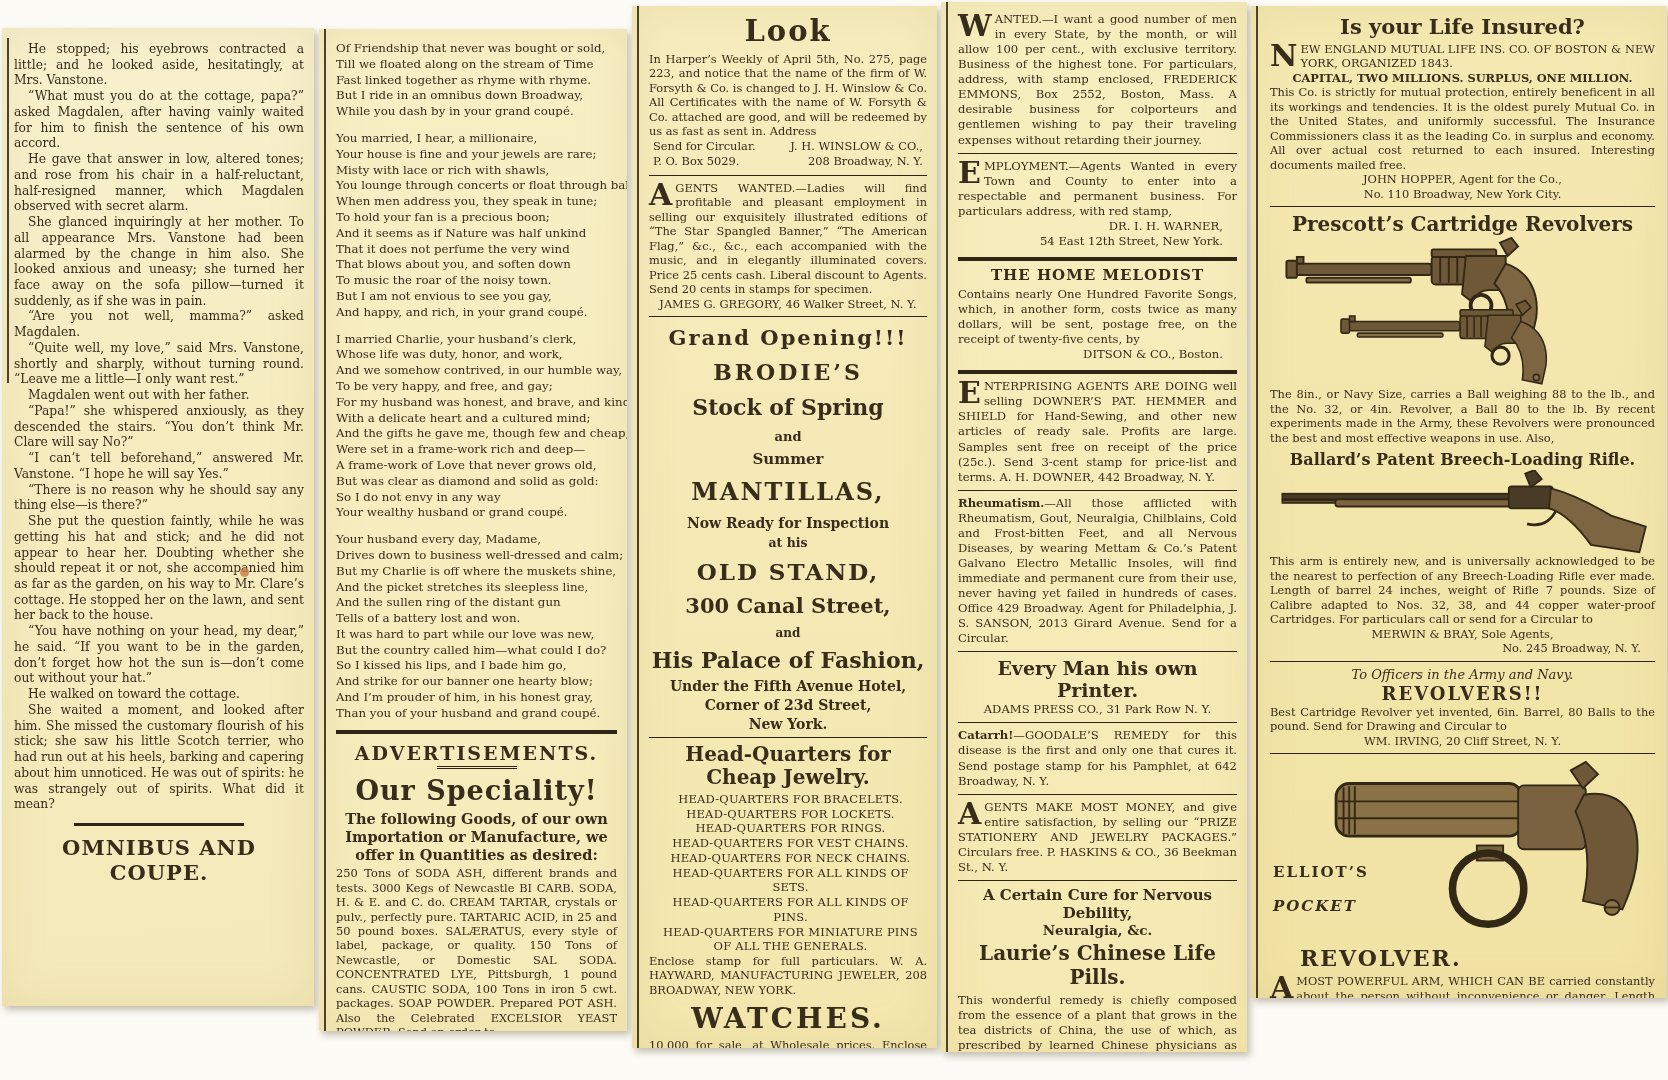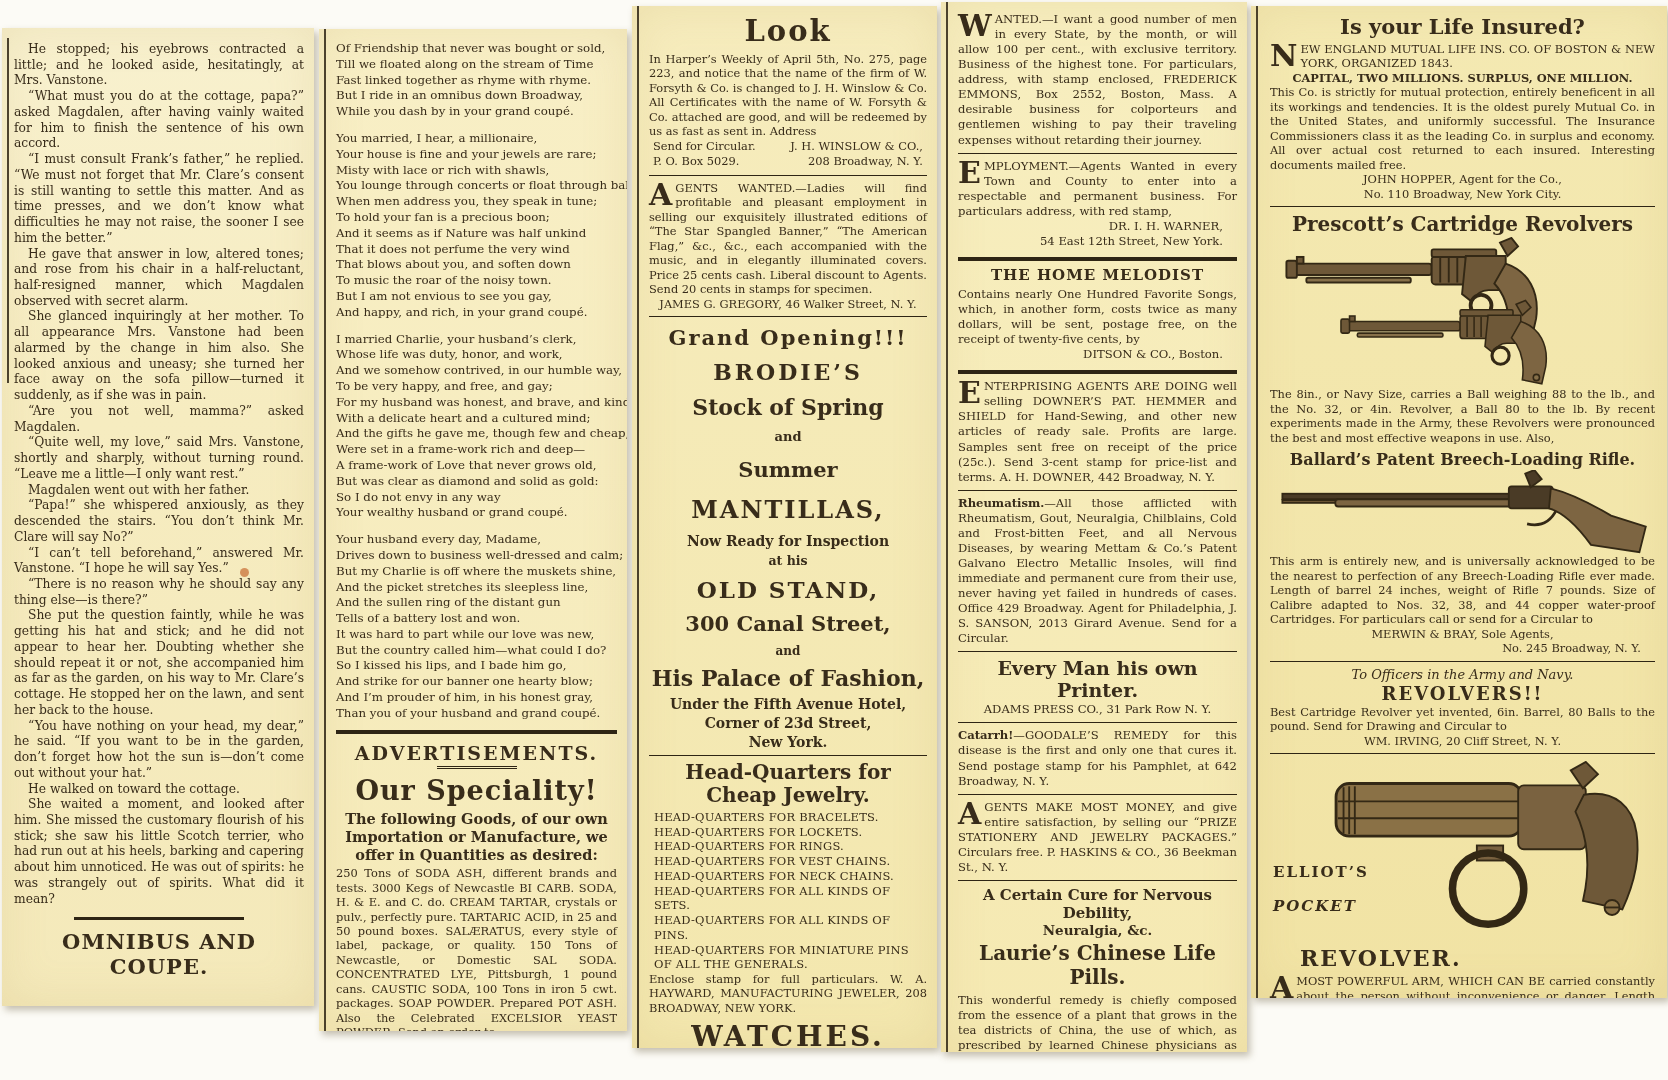--- a/index.html
+++ b/index.html
@@ -40,34 +40,34 @@
   .spec-title { text-align:center; font-size:27px; letter-spacing:1px; margin:5px 0 4px; font-weight:bold; }
   .spec-intro { font-size:14.5px; font-weight:bold; text-align:center; line-height:1.25; margin-bottom:2px; }
   .look-title { text-align:center; font-size:29px; letter-spacing:2px; margin:0 0 4px; font-weight:bold; }
   .addr-row { display:flex; justify-content:space-between; font-size:11.4px; line-height:1.35; padding:0 4px; }
 
   .b-line { text-align:center; font-weight:bold; }
   .b1 { font-size:21px; letter-spacing:2px; margin:8px 0 2px; }
   .b2 { font-size:22px; letter-spacing:3px; margin:9px 0; }
   .b3 { font-size:22px; margin:9px 0; }
   .b4 { font-size:13px;  margin:3px 0; }
-  .b5 { font-size:21px; margin:13px 0; }
+  .b5 { font-size:15px; margin:6px 0; }
   .b6 { font-size:24px; letter-spacing:2px; margin:9px 0; }
   .b7 { font-size:14px; margin:8px 0 2px; }
   .b8 { font-size:12.5px; margin:4px 0; }
   .b9 { font-size:23px; letter-spacing:2px; margin:8px 0; }
   .b10{ font-size:21px; margin:8px 0; }
   .b11{ font-size:12px; margin:2px 0; }
   .b12{ font-size:22px; margin:7px 0 5px; }
   .b13{ font-size:14px; margin:5px 0 2px; }
   .b14{ font-size:14px; margin:3px 0 2px; }
   .b15{ font-size:14px; margin:3px 0 5px; }
 
   .jewel-title { text-align:center; font-weight:bold; font-size:20px; line-height:1.15; margin:3px 14px 3px; }
-  .hqlist { padding-left:5px; }
+  .hqlist { padding-left:5px;text-align:center; }
   .hq { font-size:11.5px; line-height:1.28; letter-spacing:.2px; }
   .watches-title { text-align:center; font-size:28px; letter-spacing:3px; margin:5px 0 3px; font-weight:bold; }
 
   .h-small { text-align:center; font-weight:bold; font-size:15px; letter-spacing:1px; margin:3px 0; }
   .printer-title { text-align:center; font-weight:bold; font-size:19px; margin:3px 0 1px; }
   .cure1 { text-align:center; font-weight:bold; font-size:15px; margin-top:5px; line-height:1.2; }
   .cure2 { text-align:center; font-weight:bold; font-size:13.5px; margin-bottom:3px; }
   .lauries-title { text-align:center; font-weight:bold; font-size:20px; margin:3px 0 4px; }
 
   .ins-title { text-align:center; font-weight:bold; font-size:21px; margin:0 0 3px; }
@@ -87,21 +87,20 @@
 </style>
 </head>
 <body>
 
 <section class="strip" id="col1">
   <div class="colrule"></div>
   <span class="ink-blot"></span>
   <div>
       <p class="p">He stopped; his eyebrows contracted a little; and he looked aside, hesitatingly, at Mrs. Vanstone.</p>
       <p class="p">“What must you do at the cottage, papa?” asked Magdalen, after having vainly waited for him to finish the sentence of his own accord.</p>
-      <p class="p">“I must consult Frank’s father,” he replied. “We must not forget that Mr. Clare’s consent is still wanting to settle this matter. And as time presses, and we don’t know what difficulties he may not raise, the sooner I see him the better.”</p>
       <p class="p">He gave that answer in low, altered tones; and rose from his chair in a half-reluctant, half-resigned manner, which Magdalen observed with secret alarm.</p>
       <p class="p">She glanced inquiringly at her mother. To all appearance Mrs. Vanstone had been alarmed by the change in him also. She looked anxious and uneasy; she turned her face away on the sofa pillow—turned it suddenly, as if she was in pain.</p>
       <p class="p">“Are you not well, mamma?” asked Magdalen.</p>
       <p class="p">“Quite well, my love,” said Mrs. Vanstone, shortly and sharply, without turning round. “Leave me a little—I only want rest.”</p>
       <p class="p">Magdalen went out with her father.</p>
       <p class="p">“Papa!” she whispered anxiously, as they descended the stairs. “You don’t think Mr. Clare will say No?”</p>
       <p class="p">“I can’t tell beforehand,” answered Mr. Vanstone. “I hope he will say Yes.”</p>
       <p class="p">“There is no reason why he should say any thing else—is there?”</p>
       <p class="p">She put the question faintly, while he was getting his hat and stick; and he did not appear to hear her. Doubting whether she should repeat it or not, she accompanied him as far as the garden, on his way to Mr. Clare’s cottage. He stopped her on the lawn, and sent her back to the house.</p>
       <p class="p">“You have nothing on your head, my dear,” he said. “If you want to be in the garden, don’t forget how hot the sun is—don’t come out without your hat.”</p>

